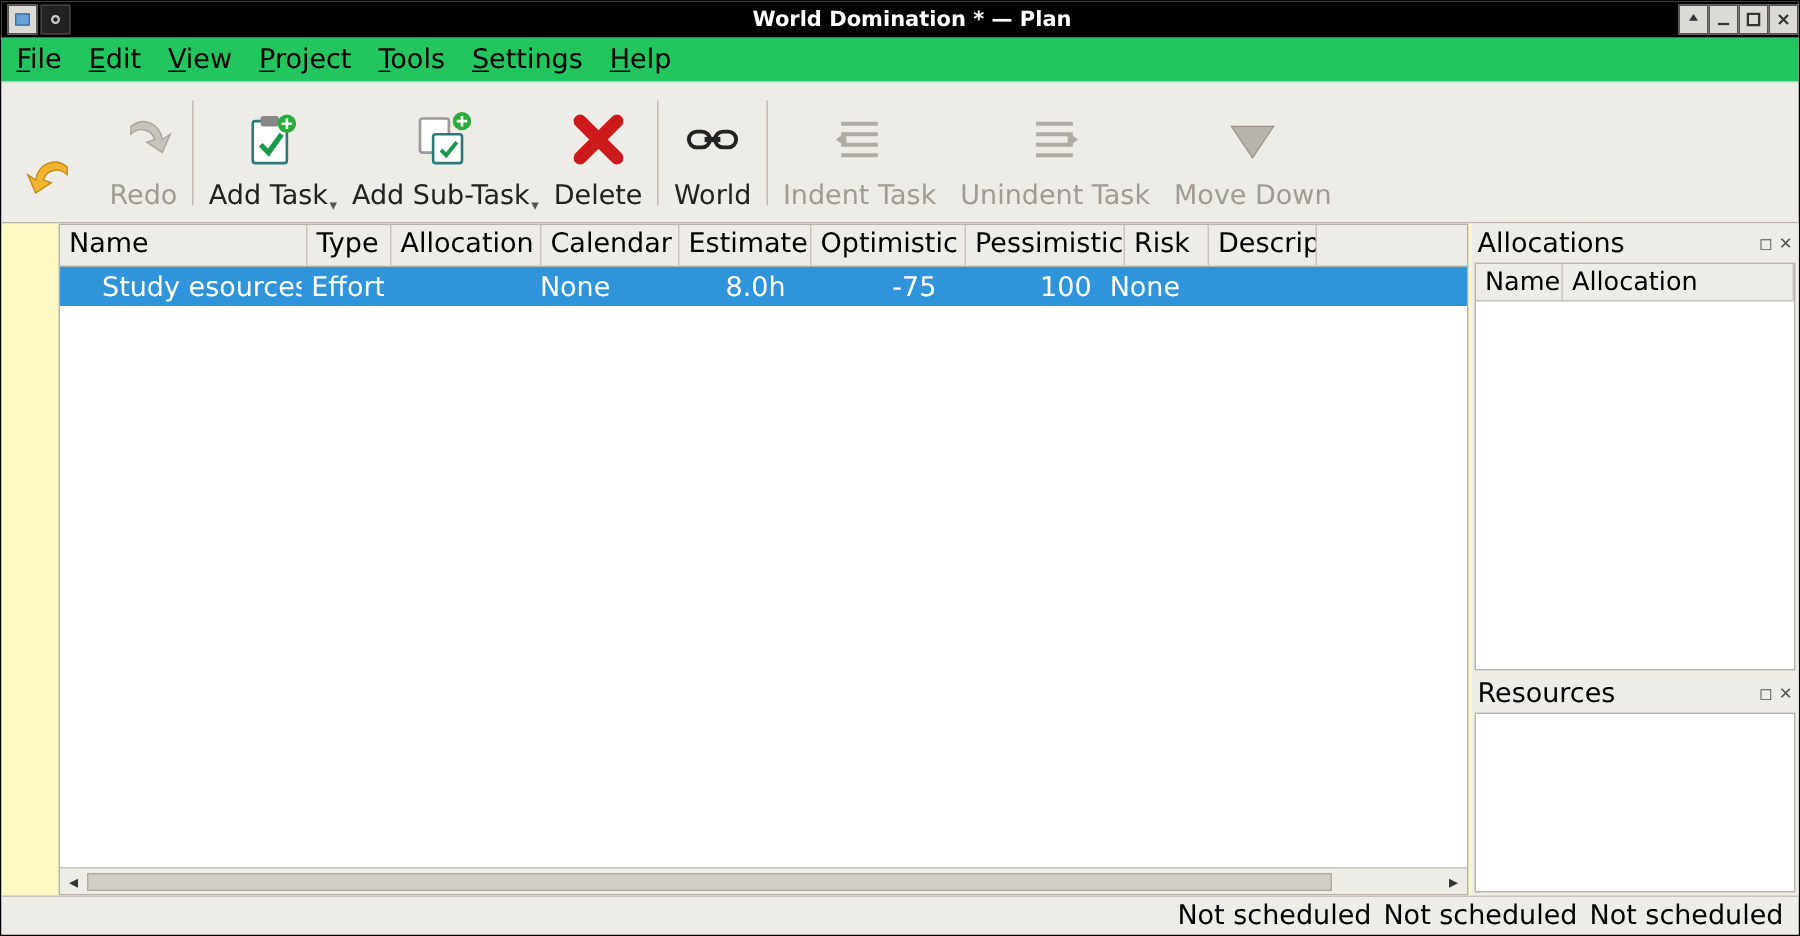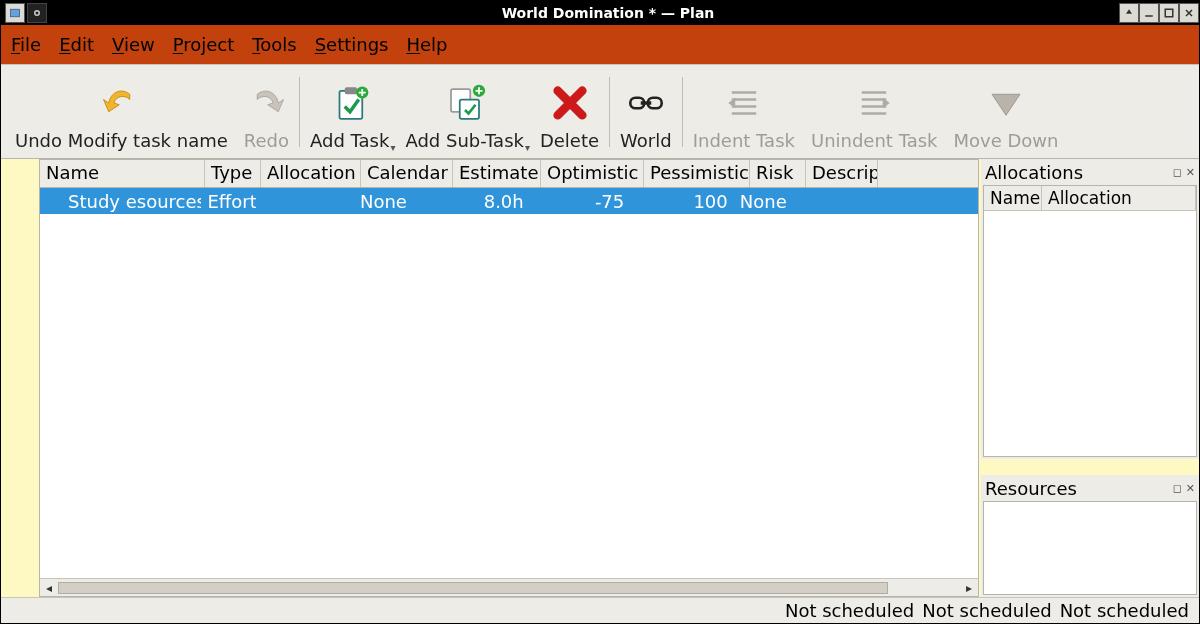--- a/index.html
+++ b/index.html
@@ -39,22 +39,22 @@
     width: 20px; height: 20px;
     background: #dcdad5;
     border: 1px solid #555;
     display: flex; align-items: center; justify-content: center;
     color: #000; font-size: 13px; line-height: 1;
   }
   .tb-btn.dark { background: #222; color: #eee; border-color: #444; }
   .tb-btn svg { width: 12px; height: 12px; }
   
   .menubar {
-    height: 40px;
-    background: #c2410c;
+    height: 30px;
+    background: #22c55e;
     display: flex;
     align-items: center;
     padding: 0 10px;
     gap: 18px;
     border-bottom: 1px solid #c8c4bd;
     font-size: 18px;
   }
   .menu-item { cursor: default; }
   .menu-item .ul { text-decoration: underline; text-underline-offset: 2px; }
   
@@ -104,21 +104,21 @@
     flex-direction: column;
     min-width: 0;
     background: #fff;
     border: 1px solid #b8b4ac;
     margin: 0 2px 0 0;
   }
   .side-pane {
     width: 218px;
     display: flex;
     flex-direction: column;
-    gap: 16px;
+    gap: 0;
   }
   
   .grid-header {
     display: flex;
     background: #eeece7;
     border-bottom: 1px solid #b8b4ac;
     font-size: 18px;
     height: 28px;
   }
   .grid-header .col {
@@ -254,21 +254,20 @@
     <span class="menu-item"><span class="ul">H</span>elp</span>
   </div>
 
   <div class="toolbar">
     <div class="tool-btn">
       <span class="icon">
         <svg viewBox="0 0 48 48">
             <path d="M34 14 C24 6 12 12 10 24 L4 20 L10 34 L22 26 L16 24 C18 16 28 14 34 20 Z" fill="#f2b430" stroke="#c48a10" stroke-width="1"></path>
           </svg>
       </span>
-      <span>Undo Modify task name</span>
     </div>
     <div class="tool-btn disabled">
       <span class="icon">
         <svg viewBox="0 0 48 48">
             <path d="M14 14 C24 6 36 12 38 24 L44 20 L38 34 L26 26 L32 24 C30 16 20 14 14 20 Z" fill="#c8c4bc" stroke="#a8a49c"></path>
           </svg>
       </span>
       <span>Redo</span>
     </div>
     <div class="tool-sep"></div>

